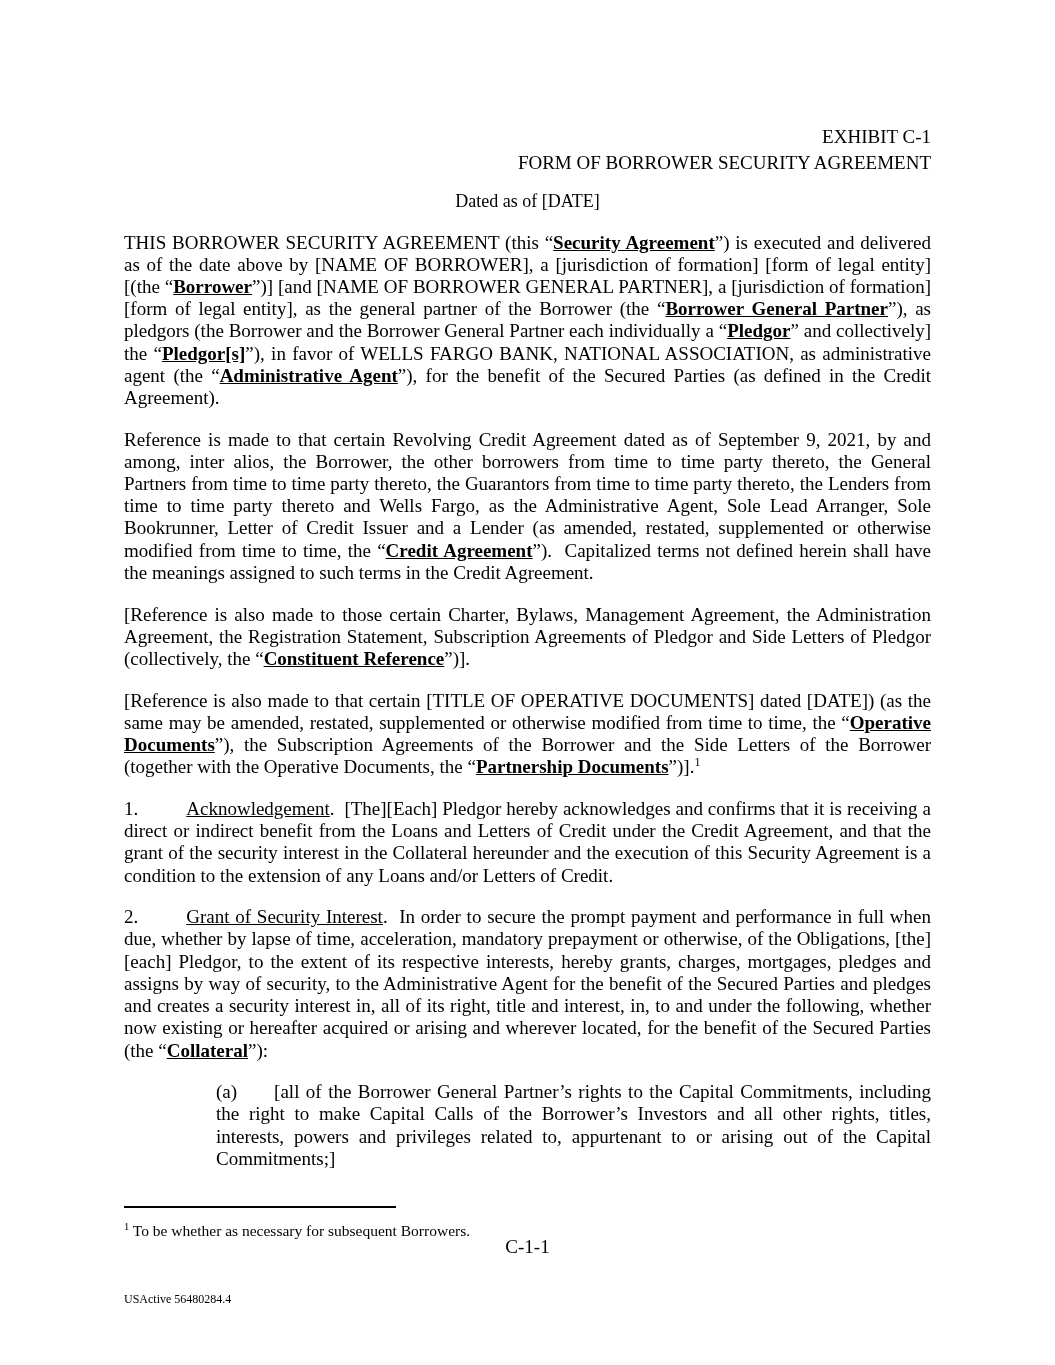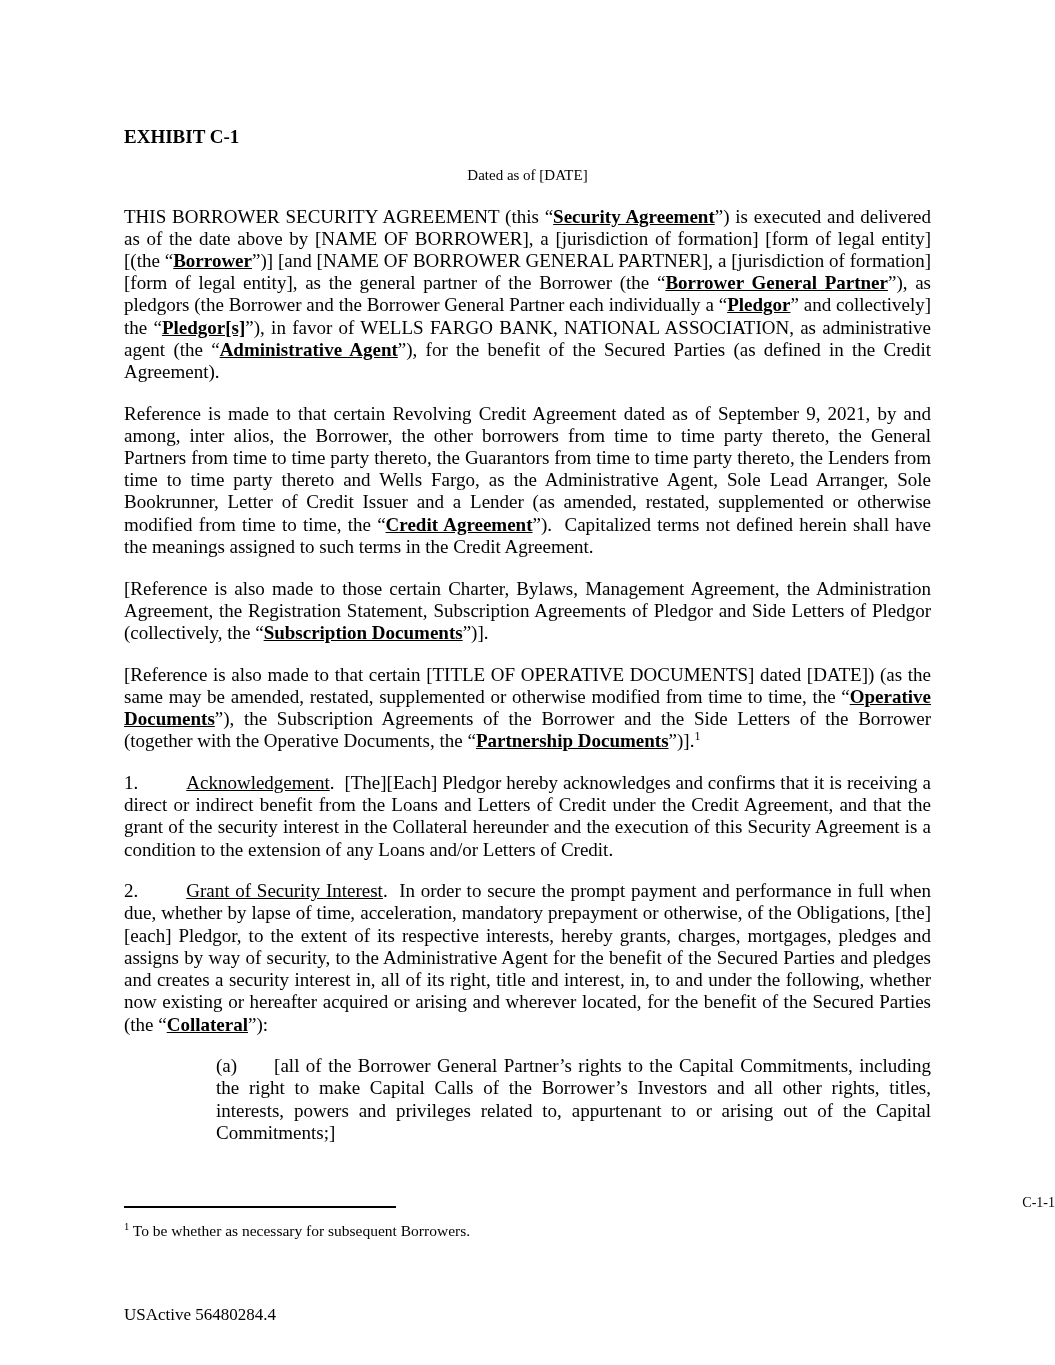--- a/index.html
+++ b/index.html
@@ -19,28 +19,28 @@
     overflow: hidden;
   }
   .content {
     position: absolute;
     left: 124px;
     right: 124px;
     top: 0;
     padding-top: 124px;
   }
   .doc-title {
-    text-align: left;
-    font-weight: bold;
+    text-align: right;
+    font-weight: normal;
     font-size: 19px;
     line-height: 26px;
   }
   .dateline {
     text-align: center;
-    font-size: 15px;
+    font-size: 18px;
     line-height: 22px;
     margin-top: 14px;
   }
   .para {
     font-size: 19px;
     line-height: 22.2px;
     text-align: justify;
     margin-top: 19.5px;
   }
   .para.sub {
@@ -63,45 +63,45 @@
     left: 124px;
     top: 1221px;
     font-size: 15.5px;
     line-height: 20px;
   }
   .footnote sup { font-size: 10.5px; }
   .page-number {
     position: absolute;
     left: 0;
     width: 100%;
-    top: 1192px;
-    text-align: right;
-    font-size: 14px;
+    top: 1236px;
+    text-align: center;
+    font-size: 19px;
     line-height: 22px;
   }
   .doc-id {
     position: absolute;
     left: 124px;
     top: 1289px;
-    font-size: 17px;
+    font-size: 12px;
     line-height: 20px;
-    margin-top: 16px;
   }
 </style>
 </head>
 <body>
 
 <div class="page">
   <div class="content">
     <div class="doc-title">EXHIBIT C-1</div>
+    <div class="doc-title">FORM OF BORROWER SECURITY AGREEMENT</div>
     <div class="dateline">Dated as of [DATE]</div>
 
     <p class="para"><span>THIS BORROWER SECURITY AGREEMENT (this “</span><span class="bold underline">Security Agreement</span><span>”) is executed and delivered as of the date above by [NAME OF BORROWER], a [jurisdiction of formation] [form of legal entity] [(the “</span><span class="bold underline">Borrower</span><span>”)] [and [NAME OF BORROWER GENERAL PARTNER], a [jurisdiction of formation] [form of legal entity], as the general partner of the Borrower (the “</span><span class="bold underline">Borrower General Partner</span><span>”), as pledgors (the Borrower and the Borrower General Partner each individually a “</span><span class="bold underline">Pledgor</span><span>” and collectively] the “</span><span class="bold underline">Pledgor[s]</span><span>”), in favor of WELLS FARGO BANK, NATIONAL ASSOCIATION, as administrative agent (the “</span><span class="bold underline">Administrative Agent</span><span>”), for the benefit of the Secured Parties (as defined in the Credit Agreement).</span></p>
     <p class="para"><span>Reference is made to that certain Revolving Credit Agreement dated as of September 9, 2021, by and among, </span><span class="italic">inter alios</span><span>, the Borrower, the other borrowers from time to time party thereto, the General Partners from time to time party thereto, the Guarantors from time to time party thereto, the Lenders from time to time party thereto and Wells Fargo, as the Administrative Agent, Sole Lead Arranger, Sole Bookrunner, Letter of Credit Issuer and a Lender (as amended, restated, supplemented or otherwise modified from time to time, the “</span><span class="bold underline">Credit Agreement</span><span>”).&nbsp; Capitalized terms not defined herein shall have the meanings assigned to such terms in the Credit Agreement.</span></p>
-    <p class="para"><span>[Reference is also made to those certain Charter, Bylaws, Management Agreement, the Administration Agreement, the Registration Statement, Subscription Agreements of Pledgor and Side Letters of Pledgor (collectively, the “</span><span class="bold underline">Subscription Documents</span><span>”)].</span></p>
+    <p class="para"><span>[Reference is also made to those certain Charter, Bylaws, Management Agreement, the Administration Agreement, the Registration Statement, Subscription Agreements of Pledgor and Side Letters of Pledgor (collectively, the “</span><span class="bold underline">Constituent Reference</span><span>”)].</span></p>
     <p class="para"><span>[Reference is also made to that certain [TITLE OF OPERATIVE DOCUMENTS] dated [DATE]) (as the same may be amended, restated, supplemented or otherwise modified from time to time, the “</span><span class="bold underline">Operative Documents</span><span>”), the Subscription Agreements of the Borrower and the Side Letters of the Borrower (together with the Operative Documents, the “</span><span class="bold underline">Partnership Documents</span><span>”)].</span><sup>1</sup></p>
     <p class="para"><span>1.</span><span class="tab" style="width: 48px;"></span><span class="underline">Acknowledgement</span><span>.&nbsp; [The][Each] Pledgor hereby acknowledges and confirms that it is receiving a direct or indirect benefit from the Loans and Letters of Credit under the Credit Agreement, and that the grant of the security interest in the Collateral hereunder and the execution of this Security Agreement is a condition to the extension of any Loans and/or Letters of Credit.</span></p>
     <p class="para"><span>2.</span><span class="tab" style="width: 48px;"></span><span class="underline">Grant of Security Interest</span><span>.&nbsp; In order to secure the prompt payment and performance in full when due, whether by lapse of time, acceleration, mandatory prepayment or otherwise, of the Obligations, [the][each] Pledgor, to the extent of its respective interests, hereby grants, charges, mortgages, pledges and assigns by way of security, to the Administrative Agent for the benefit of the Secured Parties and pledges and creates a security interest in, all of its right, title and interest, in, to and under the following, whether now existing or hereafter acquired or arising and wherever located, for the benefit of the Secured Parties (the “</span><span class="bold underline">Collateral</span><span>”):</span></p>
     <p class="para sub"><span>(a)</span><span class="tab" style="width: 37px;"></span><span>[all of the Borrower General Partner’s rights to the Capital Commitments, including the right to make Capital Calls of the Borrower’s Investors and all other rights, titles, interests, powers and privileges related to, appurtenant to or arising out of the Capital Commitments;]</span></p>
   </div>
 
   <div class="footnote-sep"></div>
   <div class="footnote"><sup>1</sup> <span>To be whether as necessary for subsequent Borrowers.</span></div>
 
   <div class="page-number">C-1-1</div>

